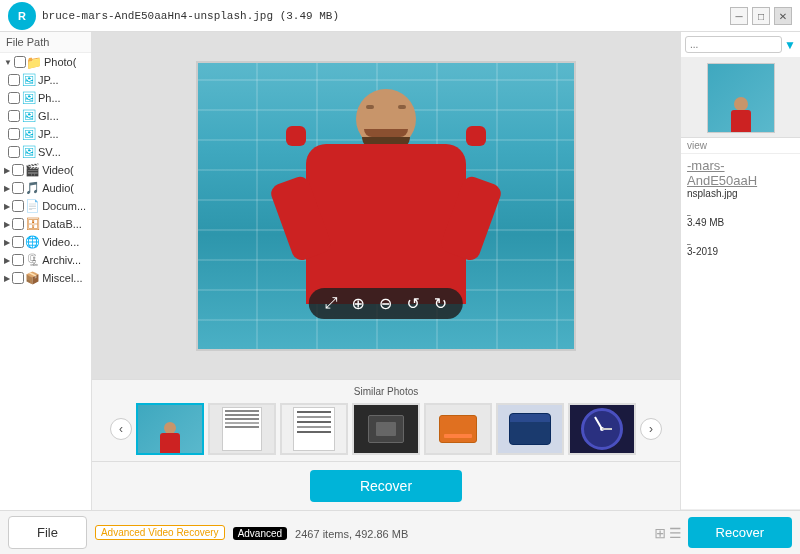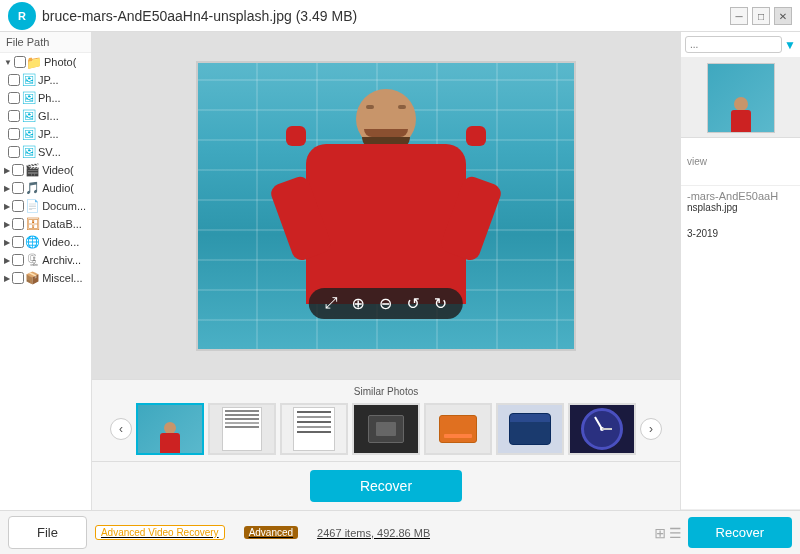--- a/index.html
+++ b/index.html
@@ -18,21 +18,21 @@
     .title-bar-logo {
       width: 28px; height: 28px;
       background: #00b4d8;
       border-radius: 50%;
       display: flex; align-items: center; justify-content: center;
       color: #fff; font-weight: bold; font-size: 11px;
       margin-right: 6px;
       flex-shrink: 0;
     }
     .title-bar-text {
-      font-size: 14px; color: #333; flex: 1;
+      font-size: 11px; color: #333; flex: 1; font-family: Liberation Mono, monospace;
     }
     .title-bar-controls {
       display: flex; gap: 4px;
     }
     .title-btn {
       width: 18px; height: 18px;
       border: 1px solid #bbb;
       background: #f5f5f5;
       display: flex; align-items: center; justify-content: center;
       cursor: pointer; font-size: 10px; color: #555;
@@ -263,21 +263,21 @@
     .rtp-body { width: 20px; height: 22px; background: #cc2222; border-radius: 3px 3px 0 0; margin-top: -1px; }
 
     .right-info {
       padding: 4px 6px;
       font-size: 10px;
       color: #555;
       border-bottom: 1px solid #eee;
       flex: 1;
     }
     .right-info-row { margin-bottom: 3px; }
-    .right-info-label { color: #888; font-size: 11px; }
+    .right-info-label { color: #888; font-size: 13px; text-decoration: underline; }
     .right-info-value { color: #333; word-break: break-all; }
 
     
     .bottom-bar {
       height: 44px;
       background: #f5f5f5;
       border-top: 1px solid #ddd;
       display: flex;
       align-items: center;
       padding: 0 8px;
@@ -288,36 +288,35 @@
       background: #fff;
       border: 1px solid #ccc;
       border-radius: 4px;
       cursor: pointer;
       font-size: 13px;
       color: #333;
     }
     .bottom-status {
       flex: 1;
       display: flex;
-      align-items: center;
-      gap: 19px;
+      align-items: flex-end;
+      gap: 8px;
       overflow: hidden;
-      text-decoration: underline;
     }
     .adv-video-tag {
       background: #fff;
       border: 1px solid #f0a000;
       border-radius: 3px;
       color: #f0a000;
       font-size: 10px;
       padding: 1px 5px;
       white-space: nowrap;
     }
     .adv-badge {
-      background: #a16207;
+      background: #000000;
       color: #fff;
       border-radius: 3px;
       font-size: 10px;
       padding: 1px 5px;
     }
     .status-text {
       font-size: 11px; color: #555;
       overflow: hidden; text-overflow: ellipsis; white-space: nowrap;
     }
     .bottom-right {
@@ -602,31 +601,35 @@
     <div class="right-thumb-area">
       <div class="right-thumb">
         <div style="position:absolute;top:0;left:0;right:0;bottom:0;background:linear-gradient(135deg,#3fa8bf,#5ab8cc);"></div>
         <div class="right-thumb-person">
           <div class="rtp-head"></div>
           <div class="rtp-body"></div>
         </div>
       </div>
     </div>
 
-    <div style="padding:18px 6px;font-size:10px;color:#888;border-bottom:1px solid #eee;">
+    <div style="padding:2px 6px;font-size:10px;color:#888;border-bottom:1px solid #eee;">
       <span>view</span>
     </div>
 
     <div class="right-info">
       <div class="right-info-row">
         <div class="right-info-label">-mars-AndE50aaH</div>
         <div class="right-info-value">nsplash.jpg</div>
       </div>
       <div class="right-info-row">
         <div class="right-info-label">&nbsp;</div>
+        <div class="right-info-value">3.49 MB</div>
+      </div>
+      <div class="right-info-row">
+        <div class="right-info-label">&nbsp;</div>
         <div class="right-info-value">3-2019</div>
       </div>
     </div>
   </div>
 
 </div>
 
 <div class="bottom-bar">
   <button class="back-btn">File</button>
 

